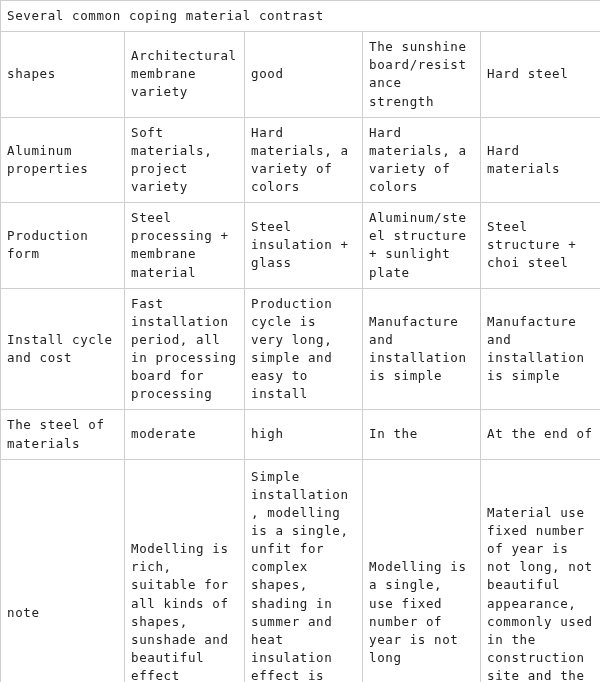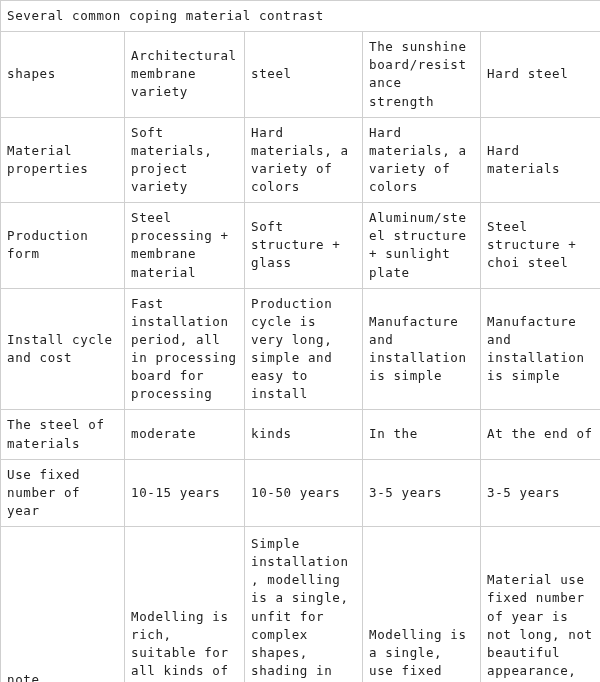--- a/index.html
+++ b/index.html
@@ -62,58 +62,51 @@
       <col class="col3">
       <col class="col4">
     </colgroup>
     <tbody>
       <tr>
         <td class="title-cell" colspan="5">Several common coping material contrast</td>
       </tr>
       <tr class="r-header">
         <td>shapes</td>
         <td>Architectural membrane variety</td>
-        <td>steel</td>
+        <td>good</td>
         <td>The sunshine board/resistance strength</td>
         <td>Hard steel</td>
       </tr>
       <tr>
-        <td>Material properties</td>
+        <td>Aluminum properties</td>
         <td>Soft materials, project variety</td>
         <td>Hard materials, a variety of colors</td>
         <td>Hard materials, a variety of colors</td>
         <td>Hard materials</td>
       </tr>
       <tr>
         <td>Production form</td>
         <td>Steel processing + membrane material</td>
-        <td>Soft structure + glass</td>
+        <td>Steel insulation + glass</td>
         <td>Aluminum/steel structure + sunlight plate</td>
         <td>Steel structure + choi steel</td>
       </tr>
       <tr>
         <td>Install cycle and cost</td>
         <td>Fast installation period, all in processing board for processing</td>
         <td>Production cycle is very long, simple and easy to install</td>
         <td>Manufacture and installation is simple</td>
         <td>Manufacture and installation is simple</td>
       </tr>
       <tr>
         <td>The steel of materials</td>
         <td>moderate</td>
-        <td>kinds</td>
+        <td>high</td>
         <td>In the</td>
         <td>At the end of</td>
-      </tr>
-      <tr>
-        <td>Use fixed number of year</td>
-        <td>10-15 years</td>
-        <td>10-50 years</td>
-        <td>3-5 years</td>
-        <td>3-5 years</td>
       </tr>
       <tr class="r-note">
         <td>note</td>
         <td>Modelling is rich, suitable for all kinds of shapes, sunshade and beautiful effect</td>
         <td>Simple installation, modelling is a single, unfit for complex shapes, shading in summer and heat insulation effect is not good. Light pollution is serious</td>
         <td>Modelling is a single, use fixed number of year is not long</td>
         <td>Material use fixed number of year is not long, not beautiful appearance, commonly used in the construction site and the temporary use of land</td>
       </tr>
     </tbody>
   </table>

